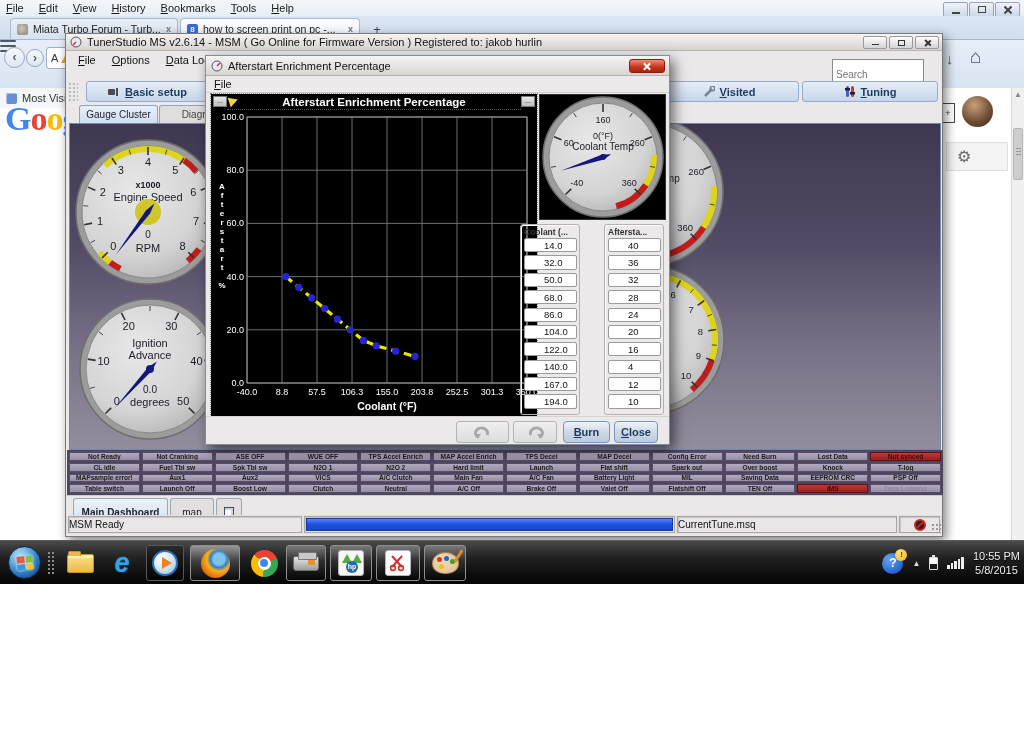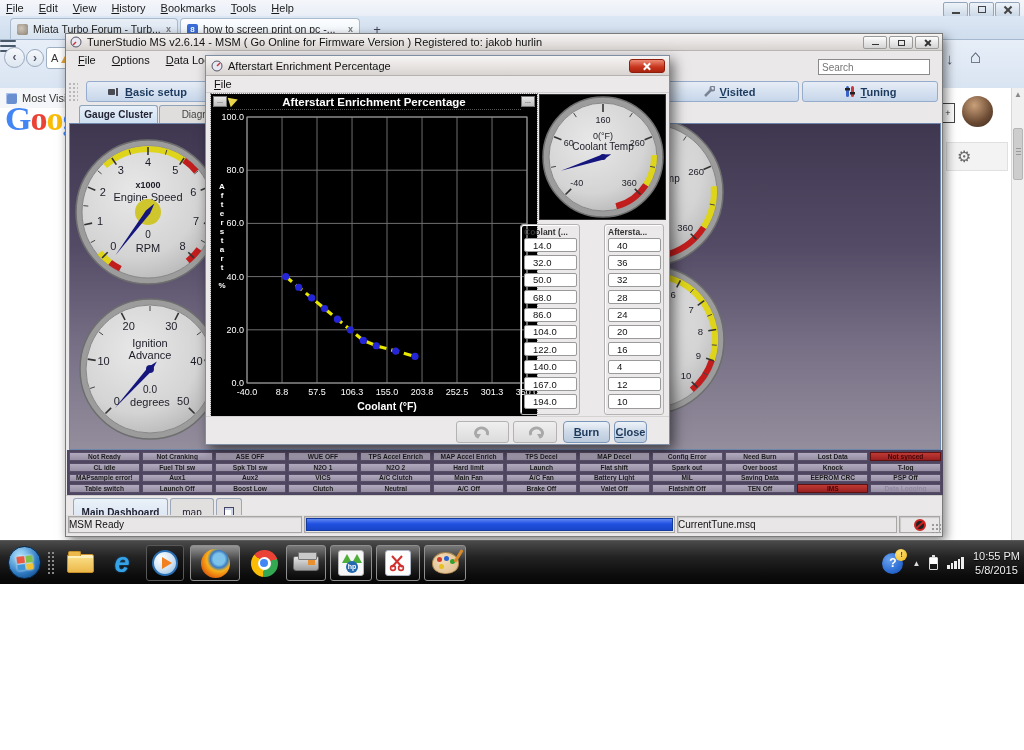--- a/index.html
+++ b/index.html
@@ -51,24 +51,24 @@
   
   #ts-window{position:absolute;left:65px;top:33px;width:878px;height:504px;background:#eae8e8;border:1px solid #7a7a7a;box-shadow:3px 4px 10px rgba(0,0,0,.5)}
   #ts-titlebar{position:absolute;left:0;top:0;width:100%;height:17px;background:linear-gradient(#f6f4f3,#d7d3d1);border-bottom:1px solid #b8b4b2;display:flex;align-items:center;gap:5px;padding-left:4px;font-size:11px;color:#111;white-space:nowrap;overflow:hidden}
   #ts-winbtns{position:absolute;right:3px;top:2px;display:flex;gap:2px}
   .ts-wbtn{width:24px;height:13px;background:linear-gradient(#fdfdfd,#d4d4d4);border:1px solid #9a9a9a;border-radius:2px;display:flex;align-items:center;justify-content:center}
   .ts-wbtn .g-min{margin-top:4px;height:1.5px;width:7px;background:#333}
   .ts-wbtn .g-rest{width:7px;height:6px;border-color:#333}
   .ts-wbtn .g-x{width:7px;height:7px}
   .ts-wbtn .g-x::before,.ts-wbtn .g-x::after{left:3px;width:1.5px;height:8px;background:#333}
   #ts-menubar{position:absolute;left:0;top:17px;width:100%;height:18px;display:flex;align-items:center;gap:16px;padding-left:12px;font-size:11px;color:#111;background:#eae8e8}
-  #ts-search{position:absolute;right:12px;top:25px;width:112px;height:16px;border:1px solid #8a8a8a;font-size:10px;padding:0 3px;background:#fff;color:#333}
+  #ts-search{position:absolute;right:18px;top:25px;width:92px;height:16px;border:1px solid #8a8a8a;font-size:10px;padding:14px 3px;background:#fff;color:#333}
   .ts-toolbtn{position:absolute;top:47px;height:21px;background:linear-gradient(#e6edf6,#c6d6ea);border:1px solid #96accc;border-radius:3px;font-size:11px;font-weight:bold;color:#1c3a5e;display:flex;align-items:center;justify-content:center;gap:5px}
   #dots-strip{position:absolute;left:2px;top:48px;width:10px;height:20px;background-image:radial-gradient(circle,#b8b8b8 1px,transparent 1.1px);background-size:4px 4px}
-  .ts-tab{position:absolute;top:71px;height:18px;border:1px solid #8fa3bb;border-bottom:none;border-radius:3px 3px 0 0;font-size:10px;font-weight:bold;color:#223;display:flex;align-items:center;justify-content:center;overflow:hidden;white-space:nowrap}
+  .ts-tab{position:absolute;top:71px;height:18px;border:1px solid #8fa3bb;border-bottom:none;border-radius:3px 3px 0 0;font-size:10px;font-weight:normal;color:#223;display:flex;align-items:center;justify-content:center;overflow:hidden;white-space:nowrap}
   #tab-gauge-cluster{left:13px;width:79px;background:linear-gradient(#e8f0f9,#cfe0f1)}
   #tab-diagnostic{left:93px;width:92px;background:#e0dedd;color:#444;font-weight:normal}
   #dashboard{position:absolute;left:3px;top:89px;width:872px;height:327px;overflow:hidden;border:1px solid #6d87ad;background:linear-gradient(180deg,#3f3750 0%,#544b66 38%,#7b7489 72%,#938d9c 100%)}
   #status-grid{position:absolute;left:1px;top:416px;width:876px;height:45px;background:#4e4560;display:grid;grid-template-columns:repeat(12,1fr);grid-auto-rows:1fr;gap:2px;padding:2px}
   .sg-cell{background:linear-gradient(#b2aabf,#968ea2);border:1px solid #584d66;font-size:6.6px;font-weight:bold;color:#1c1c1c;display:flex;align-items:center;justify-content:center;overflow:hidden;white-space:nowrap}
   .sg-cell.red{background:linear-gradient(#bf3a34,#992020);color:#43060a;border-color:#5e1212}
   .sg-cell.dim{color:#8f87a0}
   #ts-bottombar{position:absolute;left:0;top:461px;width:100%;height:20px;background:#eae8e8;border-top:1px solid #cfcccc}
   .bt-tab{position:absolute;top:2px;height:28px;border:1px solid #9aa8ba;border-bottom:none;border-radius:3px 3px 0 0;font-size:10px;display:flex;align-items:center;justify-content:center;gap:3px;color:#223}
   #bt-main{left:7px;width:95px;background:linear-gradient(#eaf1f9,#d4e2f1);font-weight:bold}
@@ -96,21 +96,21 @@
   .dots-btn{position:absolute;top:2px;width:14px;height:11px;background:linear-gradient(#e8e8e8,#bdbdbd);border:1px solid #777;color:#222;font-size:7px;line-height:7px;text-align:center}
   #dots-left{left:2px}
   #dots-right{right:2px}
   #chart-megaphone{position:absolute;left:18px;top:2px;width:0;height:0;border-top:5px solid transparent;border-bottom:5px solid transparent;border-left:9px solid #e8d44a;transform:rotate(-18deg)}
   #chart-ylabel{position:absolute;left:6px;top:88px;width:10px;color:#fff;font-size:8px;font-weight:bold;line-height:9px;white-space:pre-line;text-align:center}
   #dlg-gauge-panel{position:absolute;left:333px;top:38px;width:127px;height:126px;background:#000;border:1px solid #333}
   .tbl-box{position:absolute;top:168px;width:60px;height:191px;border:1px solid #b5b2b2;border-radius:3px;box-shadow:inset 1px 1px 0 #fff;padding:2px 2px 2px 3px}
   #tbl-box-coolant{left:314px}
   #tbl-box-after{left:398px}
   .tbl-head{font-size:8.5px;font-weight:bold;color:#333;height:11px;overflow:hidden;white-space:nowrap}
-  .tfield{width:100%;height:14.2px;margin-bottom:3.2px;background:#fff;border:1px solid #9a9a9a;border-radius:2px;font-size:9.5px;color:#111;display:flex;align-items:center;padding-left:8px}
+  .tfield{width:100%;height:14.2px;margin-bottom:3.2px;background:#fff;border:1px solid #9a9a9a;border-radius:2px;font-size:9.5px;color:#111;display:flex;align-items:center;padding-left:19px}
   #dlg-btnbar{position:absolute;left:0;top:360px;width:100%;height:30px;border-top:1px solid #d5d2d2}
   .hist-btn{position:absolute;top:4px;height:22px;background:linear-gradient(#efefef,#dcdcdc);border:1px solid #b3b3b3;border-radius:3px;display:flex;align-items:center;justify-content:center}
   .nimbus-btn{position:absolute;top:4px;height:22px;background:linear-gradient(#eef3f9,#cdd9e8 50%,#bccbdd);border:1px solid #7a96b8;border-radius:4px;font-size:11px;font-weight:bold;color:#1d3least5c;color:#1d3a5c;display:flex;align-items:center;justify-content:center}
 
   
   #taskbar{position:absolute;left:0;top:540px;width:1024px;height:44px;background:linear-gradient(#4a4a4a,#222 38%,#0c0c0c 80%,#060606);border-top:1px solid #5a5a5a}
   #start-orb{position:absolute;left:8px;top:5px;width:33px;height:33px;border-radius:50%;background:radial-gradient(circle at 35% 28%,#aederf7,#8cc8ef 18%,#2f7cc4 58%,#0c3f7a 95%);background:radial-gradient(circle at 35% 28%,#a8dcf7 0%,#8cc8ef 18%,#2f7cc4 58%,#0c3f7a 95%);border:1px solid #072a52;display:flex;align-items:center;justify-content:center}
   #win-flag{width:16px;height:14px;display:grid;grid-template-columns:1fr 1fr;grid-template-rows:1fr 1fr;gap:1px;transform:rotate(-6deg);filter:drop-shadow(0 0 1px #fff)}
   #win-flag span{border-radius:1px}
   .tb-grip{position:absolute;left:47px;top:10px;width:7px;height:24px;background-image:radial-gradient(circle,#8a8a8a 1px,transparent 1.2px);background-size:4px 4px}
@@ -654,21 +654,21 @@
       </div>
       <div class="hist-btn" style="left:307px;width:44px">
         <svg width="18" height="15">
             <path d="M14,12 A6 5 0 1 0 5 10" fill="none" stroke="#a8a8a8" stroke-width="3"></path>
             <path d="M17,9 L11,9 L14,14 Z" fill="#a8a8a8"></path>
           </svg>
       </div>
       <div class="nimbus-btn fl" style="left:357px;width:47px">
           <span class="fl">Burn</span>
         </div>
-      <div class="nimbus-btn fl" style="left:408px;width:33px">
+      <div class="nimbus-btn fl" style="left:408px;width:44px">
           <span class="fl">Close</span>
         </div>
     </div>
   </div>
 
   <div id="taskbar">
     <div id="start-orb">
       <div id="win-flag">
         <span style="background:#e85a45"></span>
           <span style="background:#7ec24a"></span>

